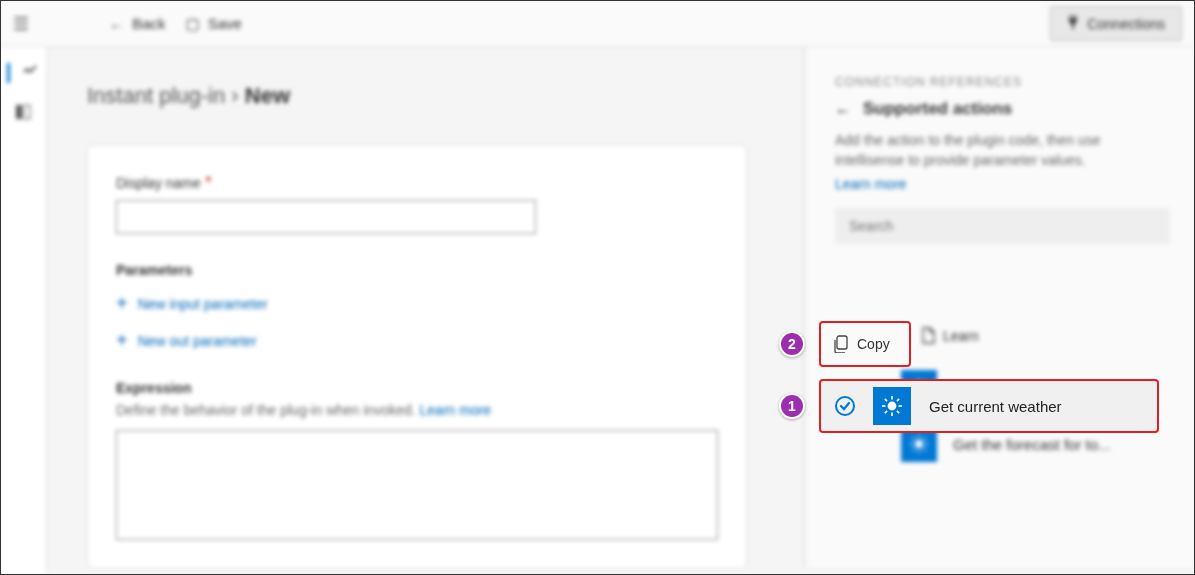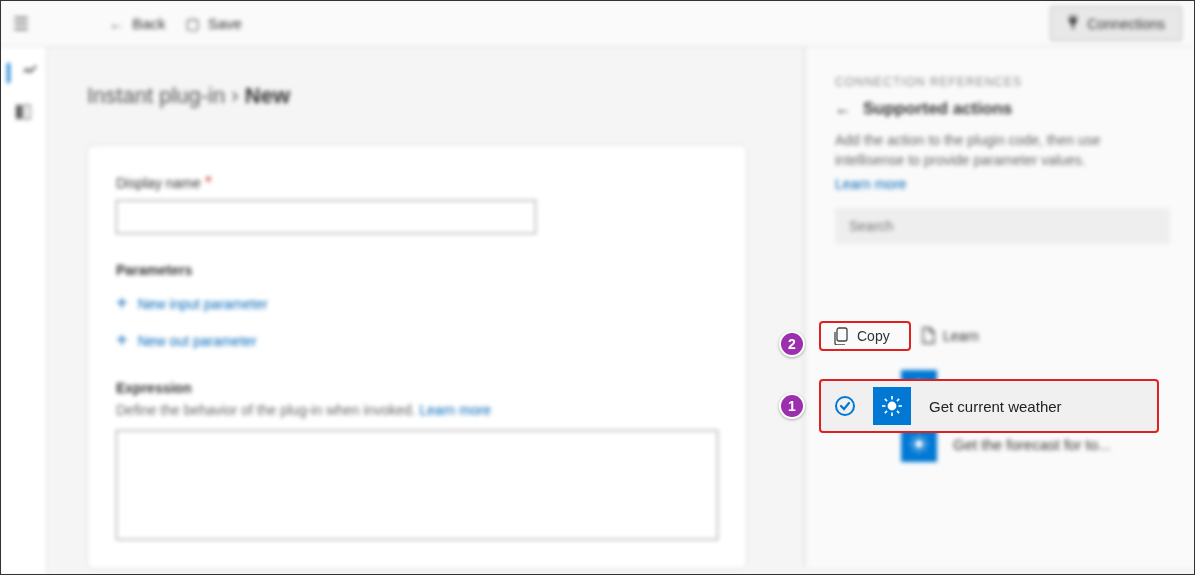--- a/index.html
+++ b/index.html
@@ -35,21 +35,21 @@
 .panel-desc { font-size: 14px; color: #666; margin-top: 12px; line-height: 1.4; }
 .search-box { margin-top: 16px; width: 100%; height: 36px; background: #eee; border: none; padding: 0 14px; font-size: 14px; color: #777; }
 .action-list { margin-top: 8px; }
 .action-item { display: flex; align-items: center; gap: 16px; padding: 10px 8px; font-size: 15px; color: #333; }
 .action-item.indent { padding-left: 66px; }
 .weather-icon { width: 36px; height: 36px; background: #0078d4; display: flex; align-items: center; justify-content: center; color: #fff; font-size: 18px; flex-shrink: 0; }
 
 
 .overlay { position: absolute; top: 0; left: 0; width: 100%; height: 100%; pointer-events: none; }
 .hl-box { position: absolute; border: 2px solid #e02020; border-radius: 4px; background: rgba(250,250,250,0.6); display: flex; align-items: center; }
-.hl-copy { left: 818px; top: 320px; width: 92px; height: 30px; padding: 0 12px; gap: 8px; font-size: 14px; color: #333; }
+.hl-copy { left: 818px; top: 320px; width: 92px; height: 46px; padding: 0 12px; gap: 8px; font-size: 14px; color: #333; }
 .hl-copy svg { flex-shrink: 0; }
 .hl-learn { position: absolute; left: 920px; top: 326px; display: flex; align-items: center; gap: 8px; font-size: 14px; color: #333; filter: blur(2px); }
 .hl-action { left: 818px; top: 378px; width: 340px; height: 54px; padding: 8px 14px; gap: 18px; font-size: 15px; color: #222; font-weight: 500; background: #f0f0f0; }
 .hl-action .radio { width: 20px; height: 20px; }
 .hl-action .wicon { width: 38px; height: 38px; background: #0078d4; display: flex; align-items: center; justify-content: center; }
 .badge { position: absolute; width: 26px; height: 26px; border-radius: 50%; background: #9b2fae; color: #fff; border: 2px solid #fff; display: flex; align-items: center; justify-content: center; font-size: 14px; font-weight: 600; box-shadow: 0 1px 3px rgba(0,0,0,0.3); }
 .badge-1 { left: 778px; top: 392px; }
 .badge-2 { left: 778px; top: 330px; }
 </style>
 </head>

